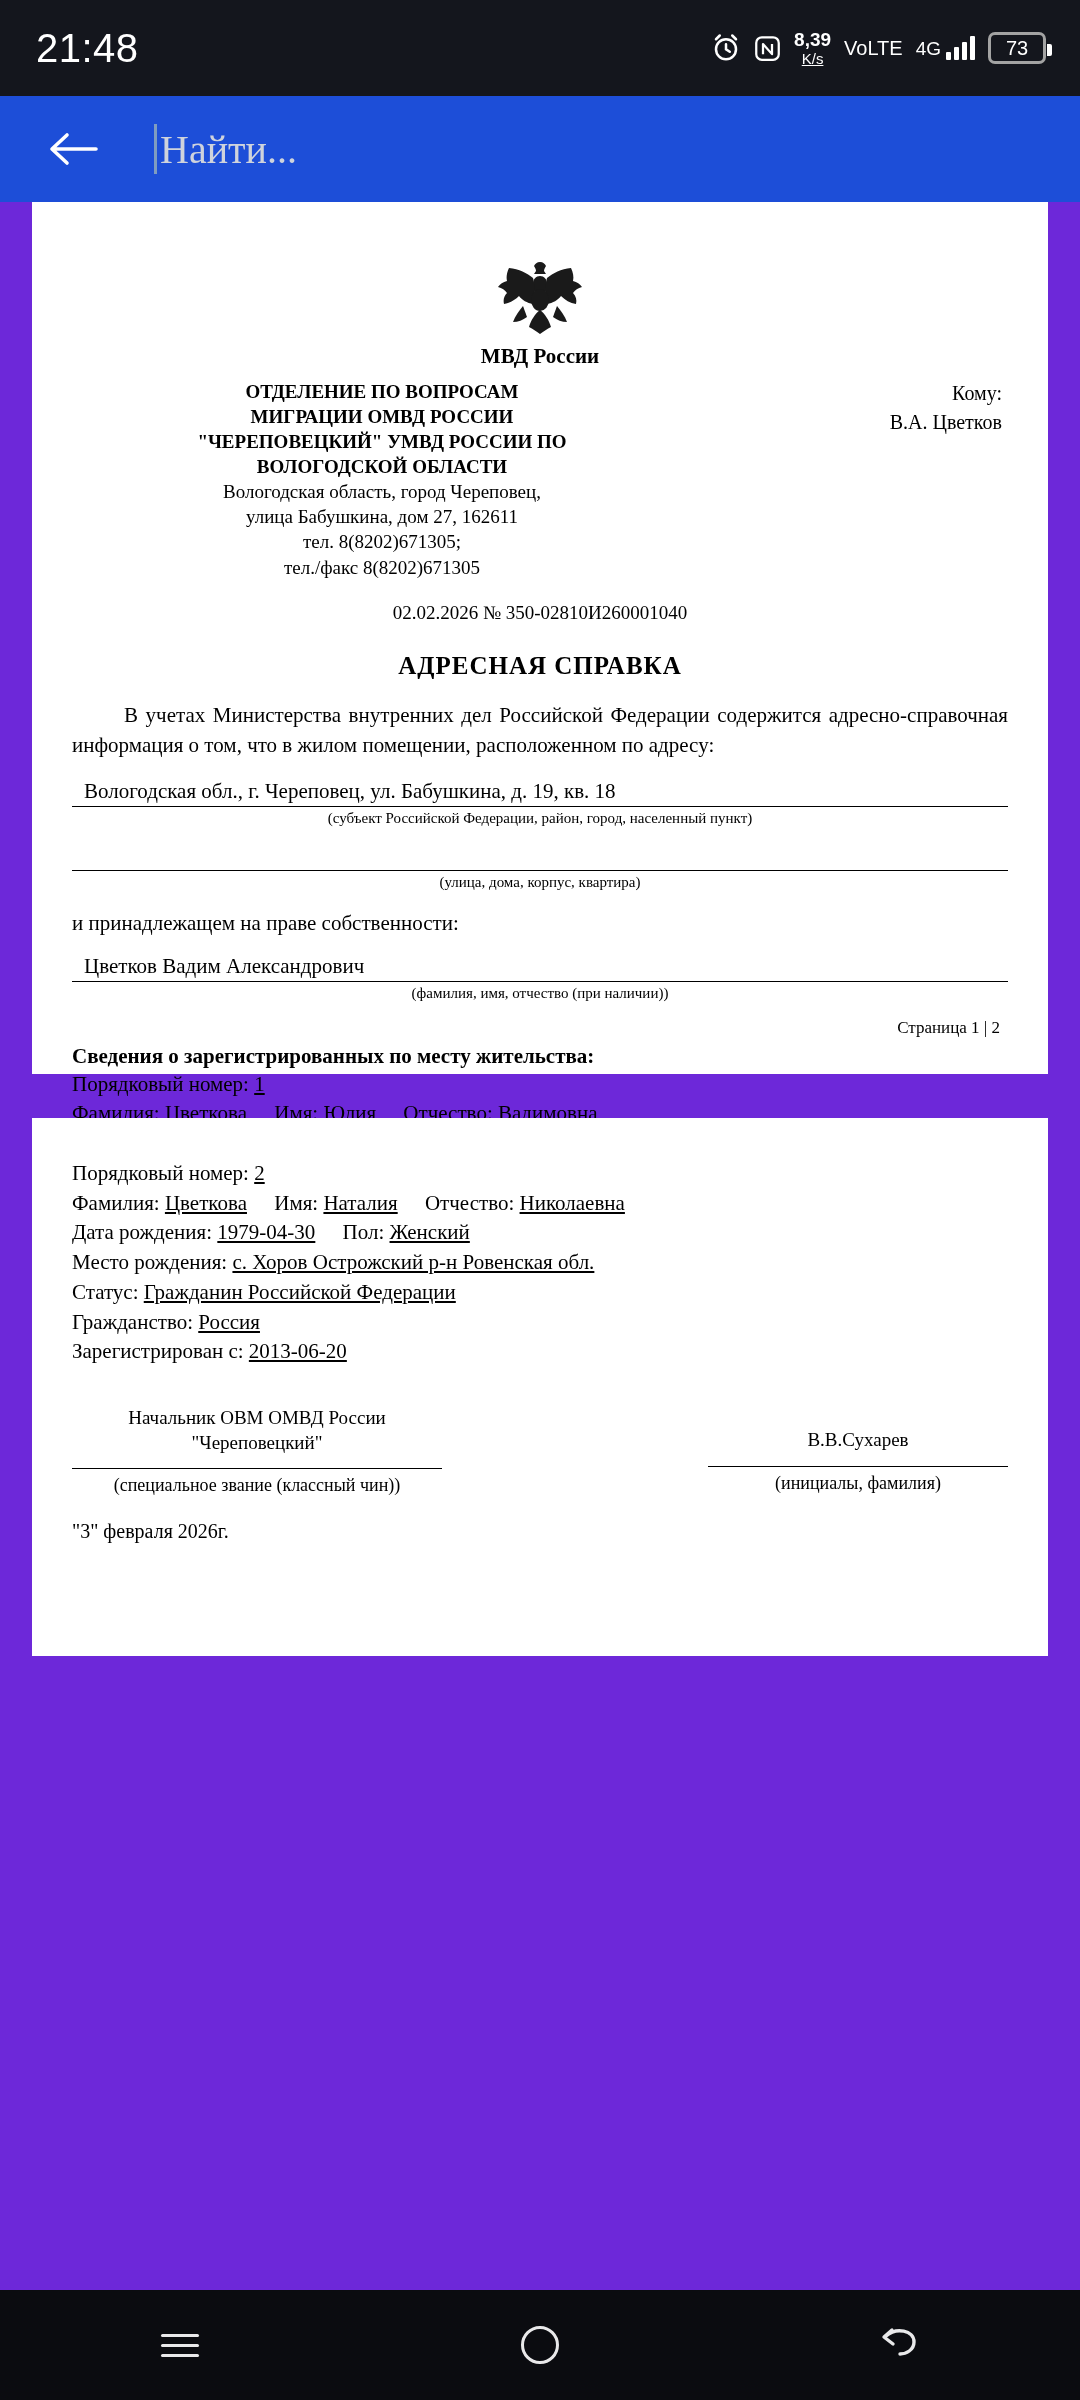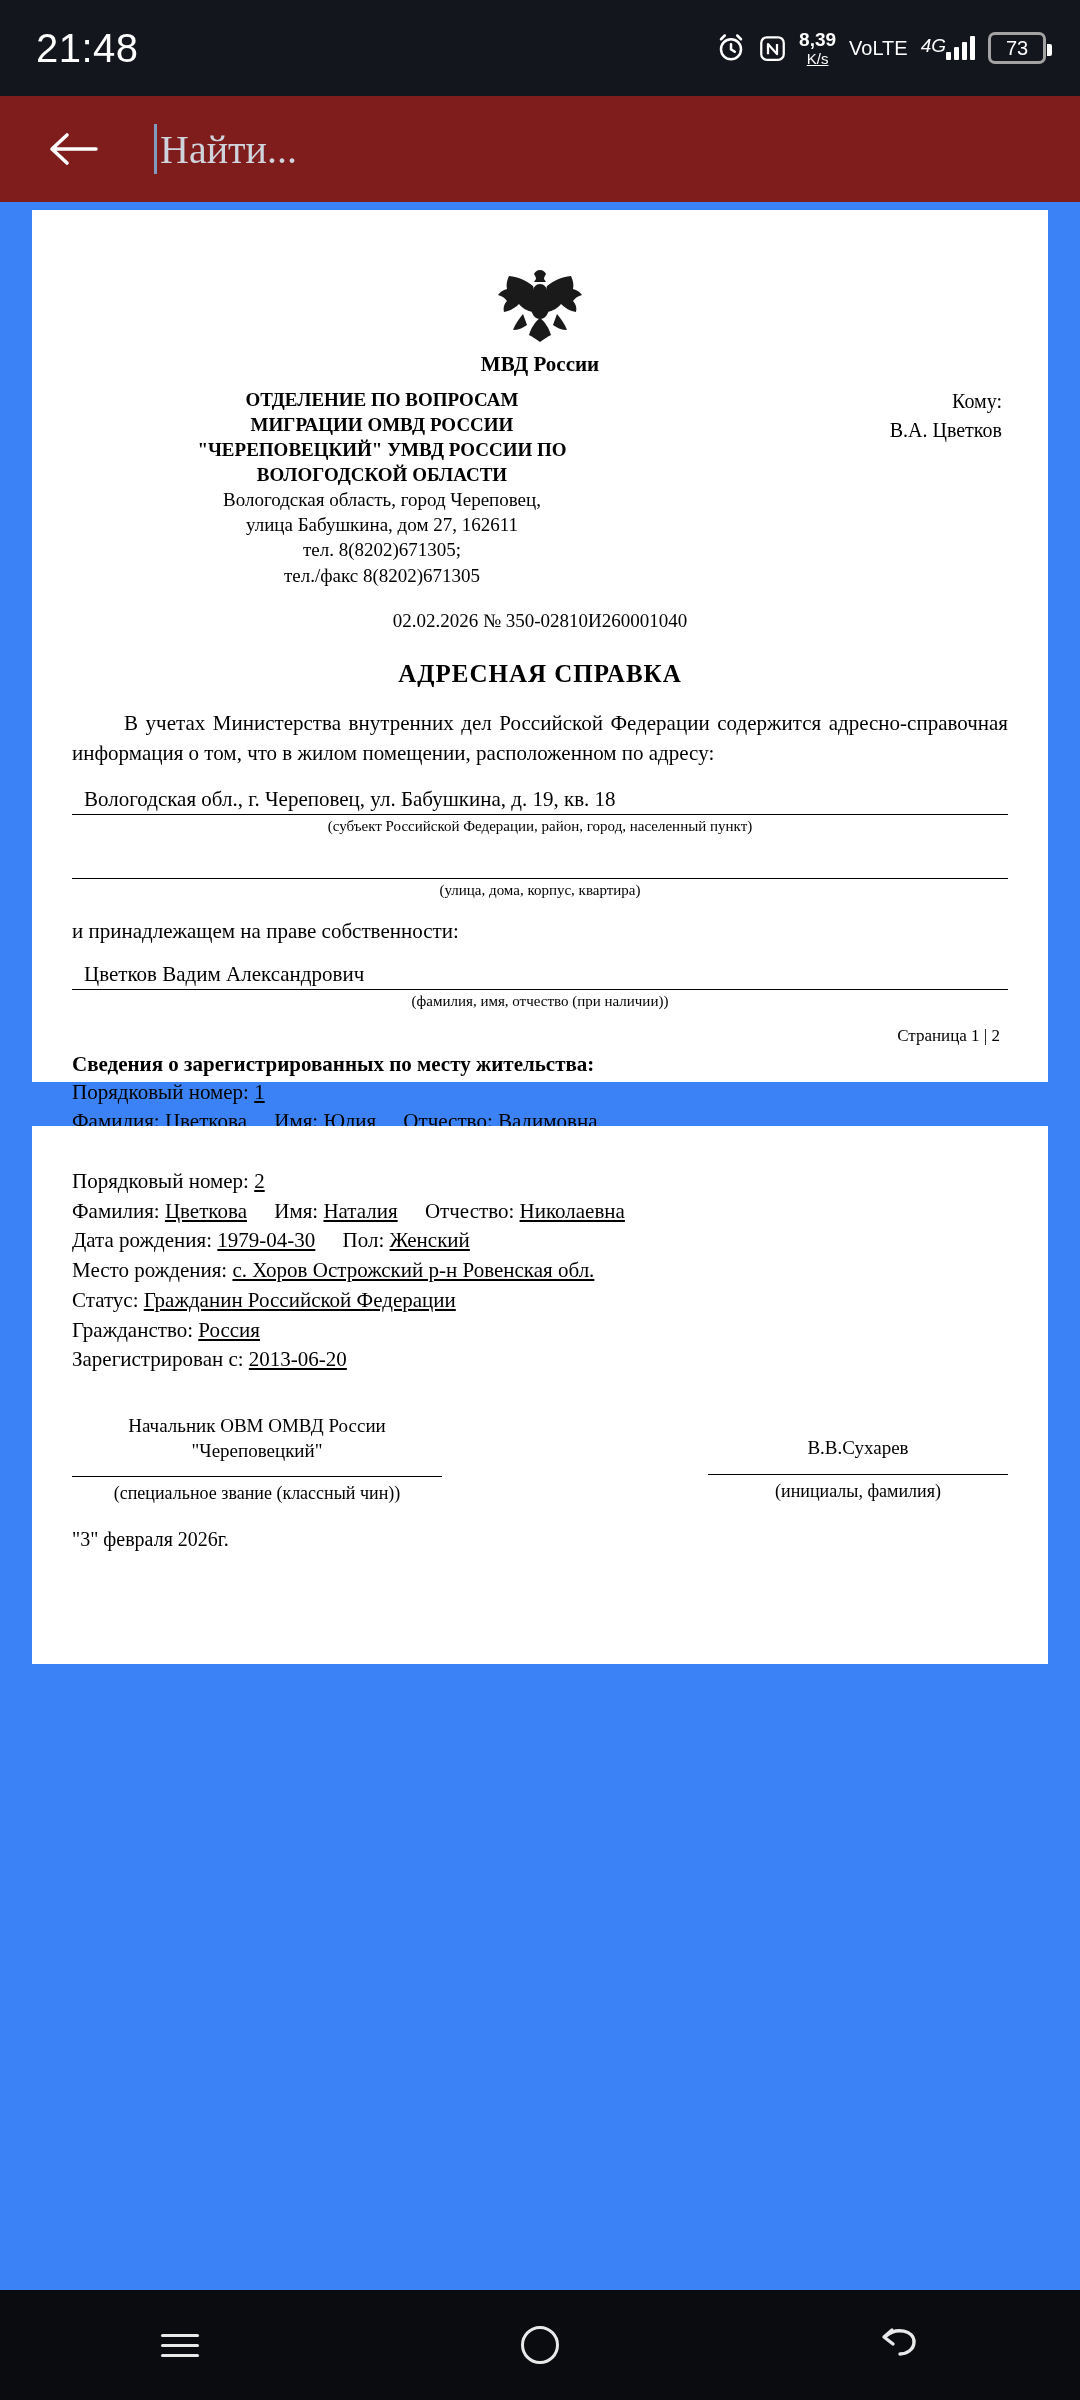--- a/index.html
+++ b/index.html
@@ -53,22 +53,22 @@
   .netspeed .u { font-size: 15px; margin-top: 2px; }
   .volte {
     display: flex;
     flex-direction: row;
     align-items: center;
     line-height: 1.05;
     font-size: 20px;
   }
   .g4 {
     display: flex;
-    align-items: flex-start;
-    font-style: italic;
+    align-items: center;
+    gap: 5px;
   }
   .g4 .lbl { font-size: 19px; line-height: 1; }
   .bars { display: flex; align-items: flex-end; gap: 3px; height: 24px; }
   .bars i { width: 5px; background: #fff; display: block; border-radius: 1px; }
   .bars i:nth-child(1) { height: 8px; }
   .bars i:nth-child(2) { height: 13px; }
   .bars i:nth-child(3) { height: 18px; }
   .bars i:nth-child(4) { height: 24px; }
   .battery {
     position: relative;
@@ -85,21 +85,21 @@
     right: -9px; top: 9px;
     width: 5px; height: 12px;
     background: #fff;
     border-radius: 0 2px 2px 0;
   }
 
   
   .appbar {
     height: 106px;
     flex: 0 0 106px;
-    background: #7f1d1d;
+    background: #1d4ed8;
     display: flex;
     align-items: center;
     padding-left: 46px;
     gap: 54px;
   }
   .back-btn {
     width: 54px; height: 54px;
     display: flex; align-items: center; justify-content: center;
     cursor: pointer;
   }
@@ -111,22 +111,22 @@
   }
   .search-text {
     color: #cfd3dc;
     font-size: 40px;
     font-family: "Liberation Serif", serif;
   }
 
   
   .doc-area {
     flex: 1 1 auto;
-    background: #3b82f6;
-    padding: 8px 32px;
+    background: #6d28d9;
+    padding: 0 32px;
     overflow: hidden;
     position: relative;
   }
   .page {
     background: #ffffff;
     color: #000000;
     font-family: "Liberation Serif", serif;
     position: relative;
   }
   .page1 { height: 872px; padding: 26px 40px 0 40px; }

